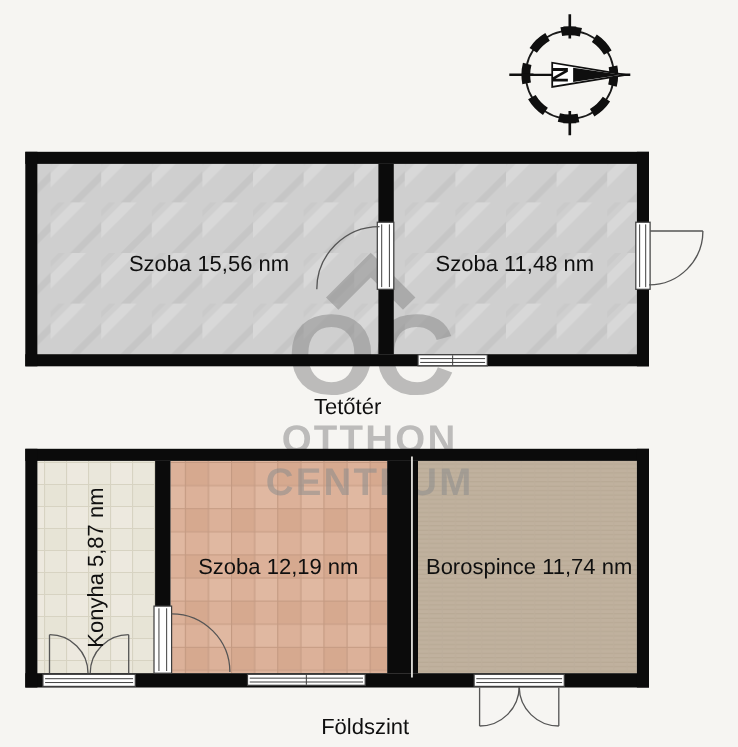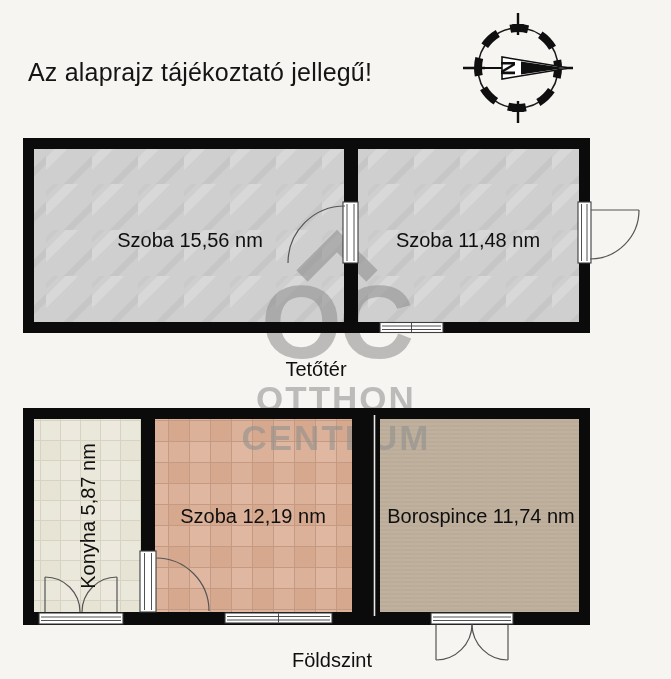--- a/index.html
+++ b/index.html
@@ -13,21 +13,20 @@
   }
   svg{position:absolute;left:0;top:0;}
   .room-label{font-size:20px;fill:#0f0f0f;}
   .floor-label{font-size:20px;fill:#0f0f0f;}
 </style>
 </head>
 <body>
 
 <div class="canvas">
 
-  <div class="disclaimer">Az alaprajz tájékoztató jellegű!</div>
 
   <svg width="671" height="679" viewBox="0 0 671 679">
     <defs>
       <pattern id="pGray" width="46" height="46" patternUnits="userSpaceOnUse">
         <rect width="46" height="46" fill="#cfcfcf"></rect>
         <path d="M-6 32 L32 -6" stroke="#d8d8d8" stroke-width="9" fill="none"></path>
         <path d="M12 56 L56 12" stroke="#c6c6c6" stroke-width="6" fill="none"></path>
         <path d="M-8 18 L18 -8" stroke="#cacaca" stroke-width="4" fill="none"></path>
       </pattern>
       <pattern id="pTerra" width="42" height="42" patternUnits="userSpaceOnUse">

